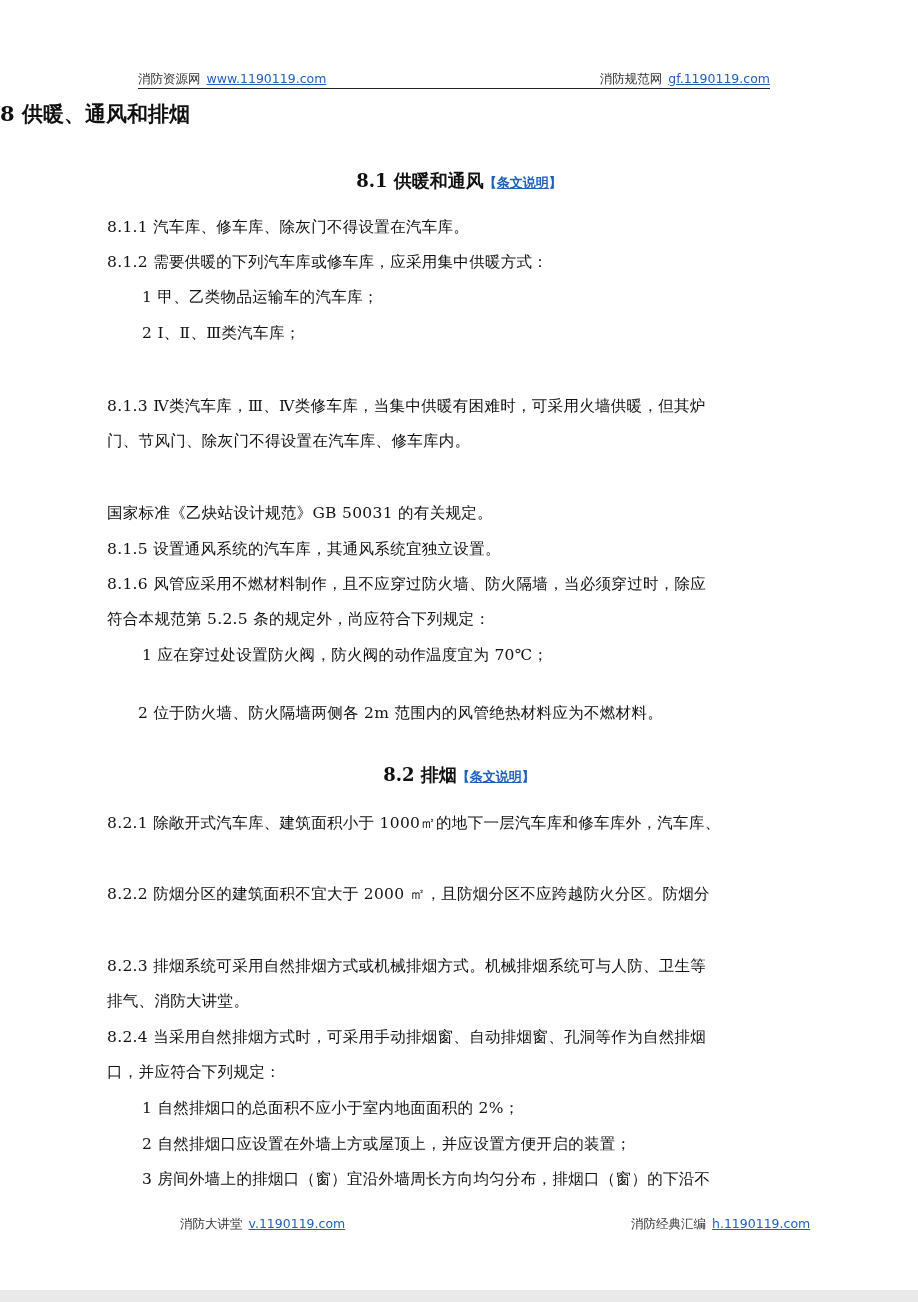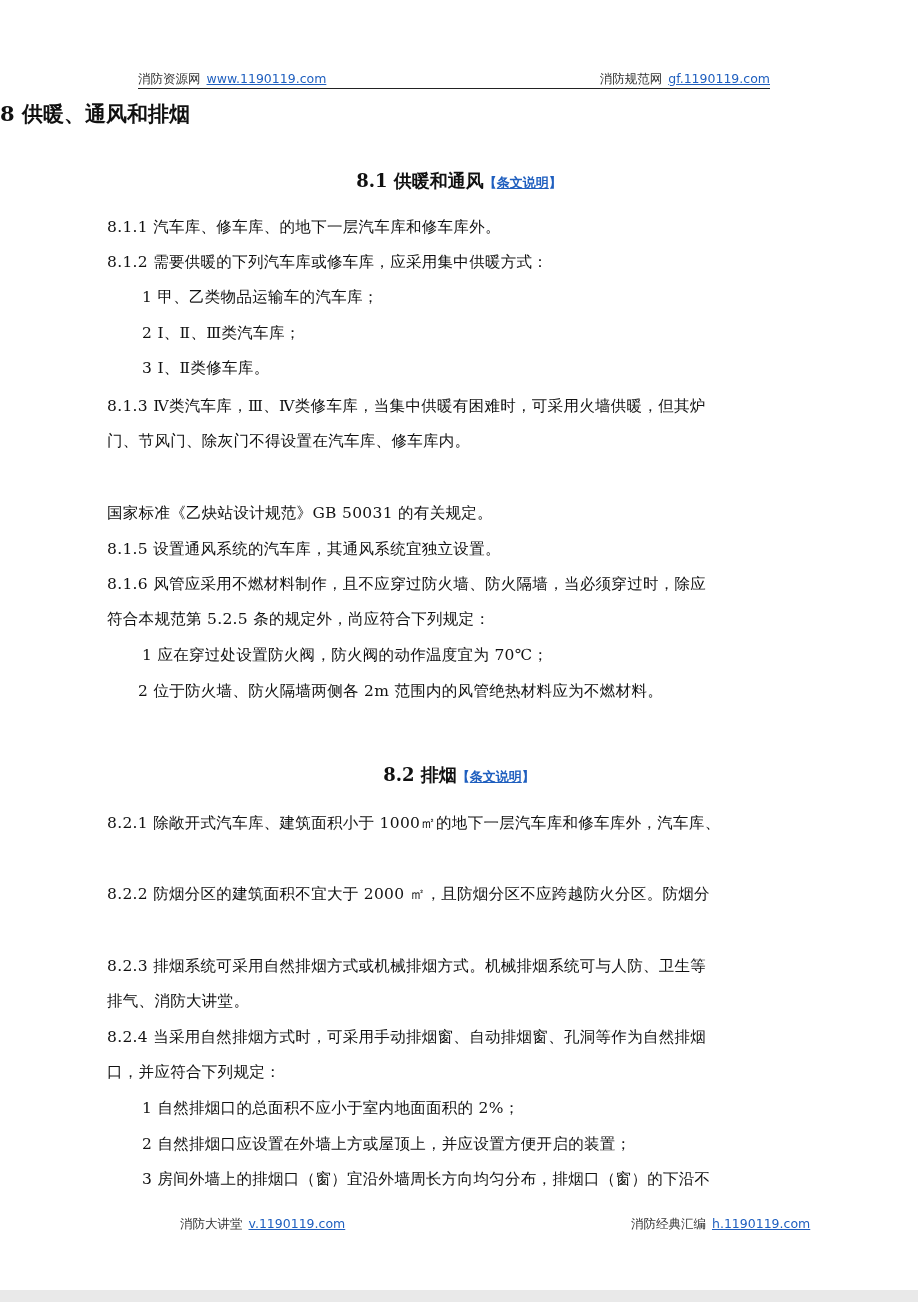--- a/index.html
+++ b/index.html
@@ -11,40 +11,39 @@
   .hdr .l { position:absolute; left:0; top:1px; }
   .hdr .r { position:absolute; right:0; top:1px; }
   .lnk { color:#1f5fbf; text-decoration:underline; margin-left:6px; }
   .ftr { position:absolute; top:1216px; font-family:"DejaVu Sans","Liberation Sans",sans-serif; font-size:12.5px; color:#333;margin-left:40px; }
   h1 { position:absolute; left:0; width:918px; top:100px; margin:0; text-align:left; font-size:21px; font-weight:bold; }
   h2 { position:absolute; left:0; width:918px; margin:0; text-align:center; font-size:18px; font-weight:bold; }
   h2 .note { font-size:13px; color:#1f5fbf; }
   h2 .note u { text-decoration:underline; }
   .p { position:absolute; left:107px; width:700px; font-size:15.5px; line-height:35px; margin:0; letter-spacing:0.3px; white-space:nowrap; }
   .i1 { left:142px; }
-  .i2 { left:138px; }
+  .i2 { left:138px;margin-top:22px; }
 </style>
 </head>
 <body>
 
 <div class="page">
   <div class="hdr">
     <span class="l"><span>消防资源网</span><a class="lnk">www.1190119.com</a></span>
     <span class="r"><span>消防规范网</span><a class="lnk">gf.1190119.com</a></span>
   </div>
 
   <h1>8 供暖、通风和排烟</h1>
 
   <h2 style="top:169px"><span>8.1 供暖和通风</span><span class="note">【<u>条文说明</u>】</span></h2>
 
-  <p class="p" style="top:210px">8.1.1 汽车库、修车库、的地下一层汽车库和修车库外。</p>
+  <p class="p" style="top:210px">8.1.1 汽车库、修车库、除灰门不得设置在汽车库。</p>
   <p class="p" style="top:245px">8.1.2 需要供暖的下列汽车库或修车库，应采用集中供暖方式：</p>
   <p class="p i1" style="top:280px">1 甲、乙类物品运输车的汽车库；</p>
   <p class="p i1" style="top:316px">2 Ⅰ、Ⅱ、Ⅲ类汽车库；</p>
-  <p class="p i1" style="top:351px">3 Ⅰ、Ⅱ类修车库。</p>
   <p class="p" style="top:389px">8.1.3 Ⅳ类汽车库，Ⅲ、Ⅳ类修车库，当集中供暖有困难时，可采用火墙供暖，但其炉</p>
   <p class="p" style="top:424px">门、节风门、除灰门不得设置在汽车库、修车库内。</p>
   <p class="p" style="top:496px">国家标准《乙炔站设计规范》GB 50031 的有关规定。</p>
   <p class="p" style="top:532px">8.1.5 设置通风系统的汽车库，其通风系统宜独立设置。</p>
   <p class="p" style="top:567px">8.1.6 风管应采用不燃材料制作，且不应穿过防火墙、防火隔墙，当必须穿过时，除应</p>
   <p class="p" style="top:602px">符合本规范第 5.2.5 条的规定外，尚应符合下列规定：</p>
   <p class="p i1" style="top:638px">1 应在穿过处设置防火阀，防火阀的动作温度宜为 70℃；</p>
   <p class="p i2" style="top:674px">2 位于防火墙、防火隔墙两侧各 2m 范围内的风管绝热材料应为不燃材料。</p>
 
   <h2 style="top:763px"><span>8.2 排烟</span><span class="note">【<u>条文说明</u>】</span></h2>

